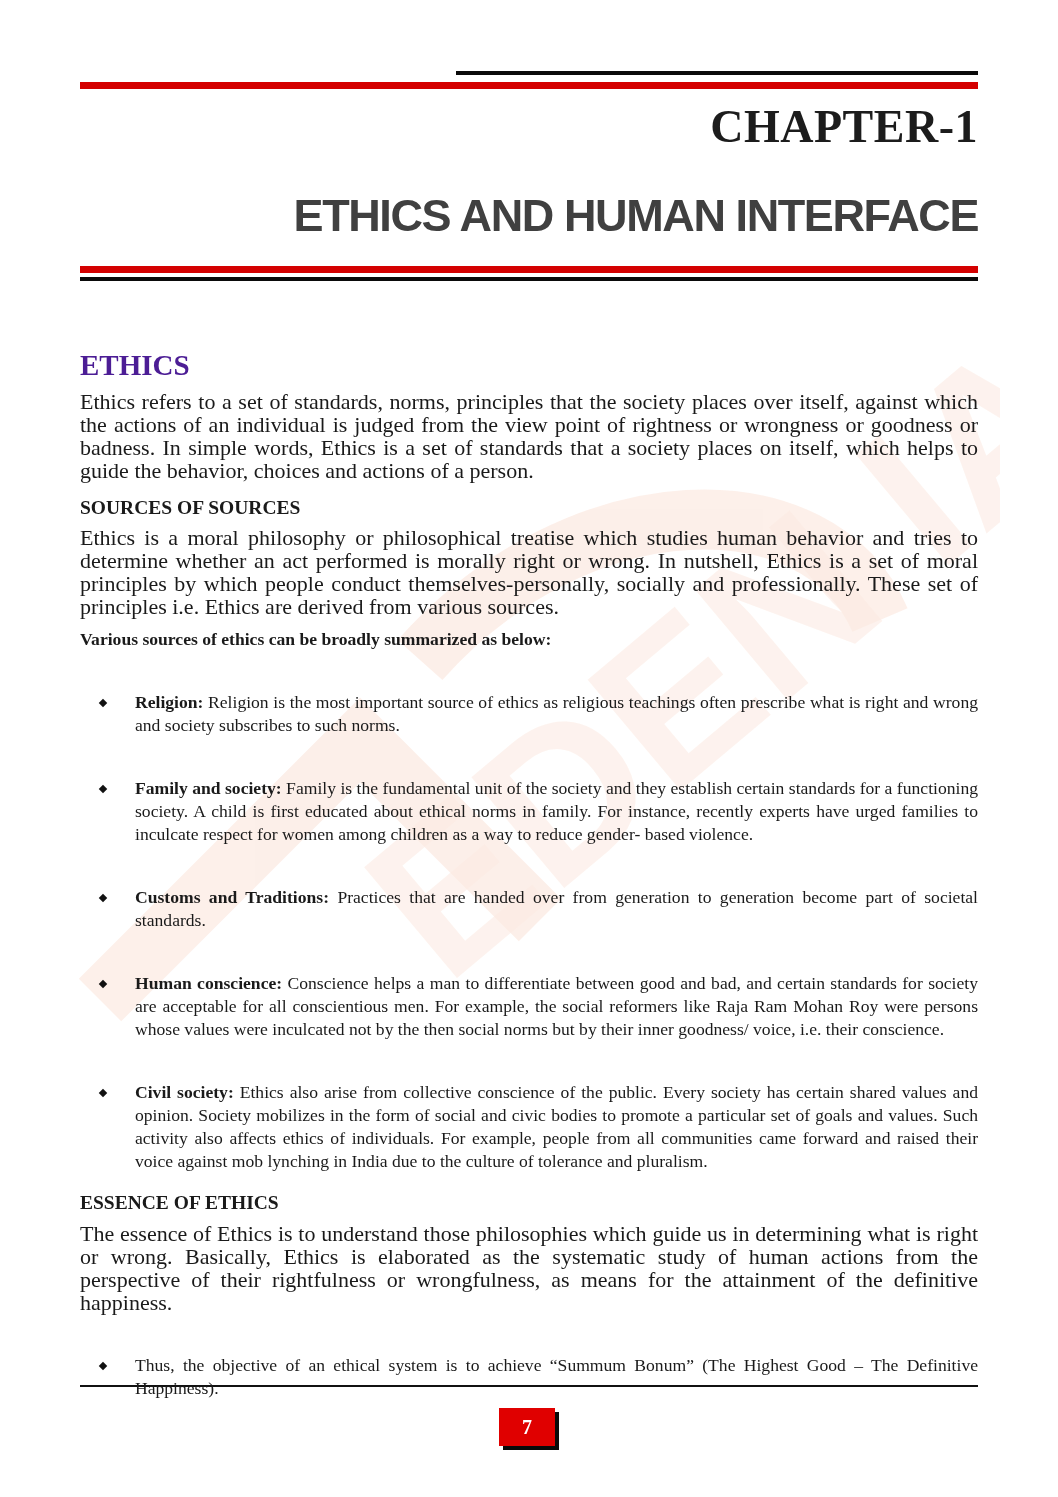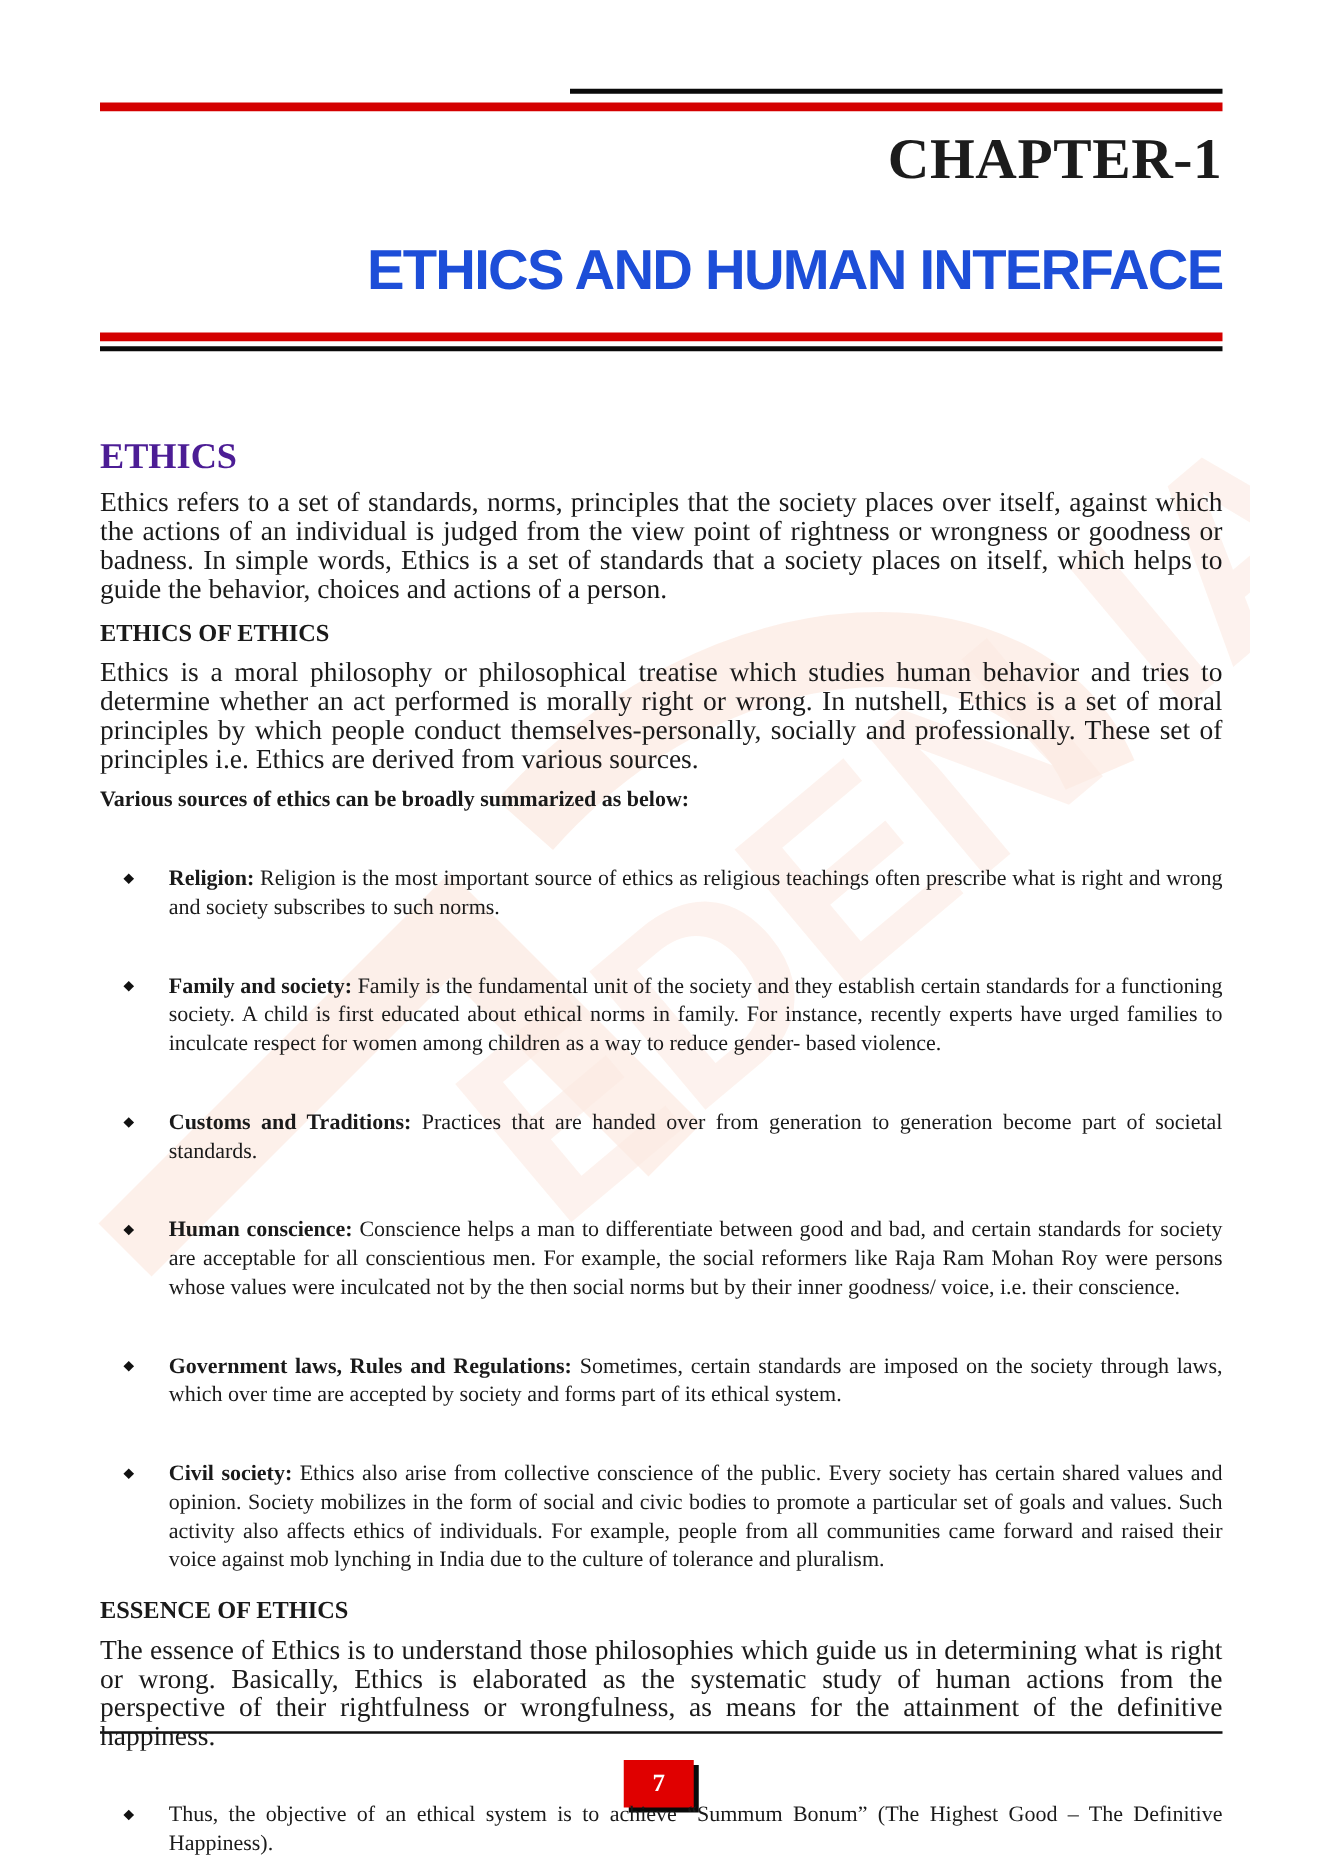--- a/index.html
+++ b/index.html
@@ -13,21 +13,21 @@
   .rule { position: absolute; }
   .rule-top-black { left: 456px; top: 71px; width: 522px; height: 4px; background: #0a0a0a; }
   .rule-top-red { left: 80px; top: 82px; width: 898px; height: 7px; background: #d40000; }
   .rule-mid-red { left: 80px; top: 266px; width: 898px; height: 7px; background: #d40000; }
   .rule-mid-black { left: 80px; top: 277px; width: 898px; height: 4px; background: #0a0a0a; }
   .rule-bottom { left: 80px; top: 1385px; width: 898px; height: 2px; background: #111; }
 
   .chapter-label { position: absolute; right: 80px; top: 104px; font-family: "Liberation Serif", serif;
                    font-weight: bold; font-size: 46px; color: #1c1c1c; letter-spacing: 0.5px; line-height: 1; }
   .chapter-title { position: absolute; right: 80px; top: 193px; font-family: "Liberation Sans", sans-serif;
-                   font-weight: bold; font-size: 45px; color: #1d4ed8; letter-spacing: -1.4px; line-height: 1; }
+                   font-weight: bold; font-size: 45px; color: #404040; letter-spacing: -1.4px; line-height: 1; }
 
   .content { position: absolute; left: 80px; top: 350px; width: 898px; z-index: 1; }
   .section-title { font-family: "Liberation Serif", serif; font-weight: bold; font-size: 29px;
                    color: #4c1d95; margin: 0 0 8px 0; line-height: 1.1; }
   .subhead { font-family: "Liberation Serif", serif; font-weight: bold; font-size: 19.5px; color: #1a1a1a;
              margin: 14px 0 7px 0; line-height: 1.2; }
   p.body { font-size: 22px; line-height: 23px; text-align: justify; margin: 0 0 10px 0; }
   p.lead { font-size: 17.6px; line-height: 23px; font-weight: bold; margin: 8px 0 24px 0; }
 
   ul.bullets { list-style: none; margin: 0; padding: 0; }
@@ -61,30 +61,29 @@
 <div class="chapter-label">CHAPTER-1</div>
 <div class="chapter-title">ETHICS AND HUMAN INTERFACE</div>
 
 <div class="rule rule-mid-red"></div>
 <div class="rule rule-mid-black"></div>
 
 <div class="content">
   <h1 class="section-title">ETHICS</h1>
   <p class="body">Ethics refers to a set of standards, norms, principles that the society places over itself, against which the actions of an individual is judged from the view point of rightness or wrongness or goodness or badness. In simple words, Ethics is a set of standards that a society places on itself, which helps to guide the behavior, choices and actions of a person.</p>
 
-  <h2 class="subhead">ETHICS OF ETHICS</h2>
+  <h2 class="subhead">SOURCES OF SOURCES</h2>
   <p class="body">Ethics is a moral philosophy or philosophical treatise which studies human behavior and tries to determine whether an act performed is morally right or wrong. In nutshell, Ethics is a set of moral principles by which people conduct themselves-personally, socially and professionally. These set of principles i.e. Ethics are derived from various sources.</p>
   <p class="lead">Various sources of ethics can be broadly summarized as below:</p>
 
   <ul class="bullets">
     <li><span class="bullet"></span><b>Religion:</b><span> Religion is the most important source of ethics as religious teachings often prescribe what is right and wrong and society subscribes to such norms.</span></li>
     <li><span class="bullet"></span><b>Family and society:</b><span> Family is the fundamental unit of the society and they establish certain standards for a functioning society. A child is first educated about ethical norms in family. For instance, recently experts have urged families to inculcate respect for women among children as a way to reduce gender- based violence.</span></li>
     <li><span class="bullet"></span><b>Customs and Traditions:</b><span> Practices that are handed over from generation to generation become part of societal standards.</span></li>
     <li><span class="bullet"></span><b>Human conscience:</b><span> Conscience helps a man to differentiate between good and bad, and certain standards for society are acceptable for all conscientious men. For example, the social reformers like Raja Ram Mohan Roy were persons whose values were inculcated not by the then social norms but by their inner goodness/ voice, i.e. their conscience.</span></li>
-    <li><span class="bullet"></span><b>Government laws, Rules and Regulations:</b><span> Sometimes, certain standards are imposed on the society through laws, which over time are accepted by society and forms part of its ethical system.</span></li>
     <li><span class="bullet"></span><b>Civil society:</b><span> Ethics also arise from collective conscience of the public. Every society has certain shared values and opinion. Society mobilizes in the form of social and civic bodies to promote a particular set of goals and values. Such activity also affects ethics of individuals. For example, people from all communities came forward and raised their voice against mob lynching in India due to the culture of tolerance and pluralism.</span></li>
   </ul>
 
   <h2 class="subhead" style="margin-top:18px;">ESSENCE OF ETHICS</h2>
   <p class="body">The essence of Ethics is to understand those philosophies which guide us in determining what is right or wrong. Basically, Ethics is elaborated as the systematic study of human actions from the perspective of their rightfulness or wrongfulness, as means for the attainment of the definitive happiness.</p>
 
   <ul class="bullets">
     <li><span class="bullet"></span><span>Thus, the objective of an ethical system is to achieve “Summum Bonum” (The Highest Good – The Definitive Happiness).</span></li>
   </ul>
 </div>

